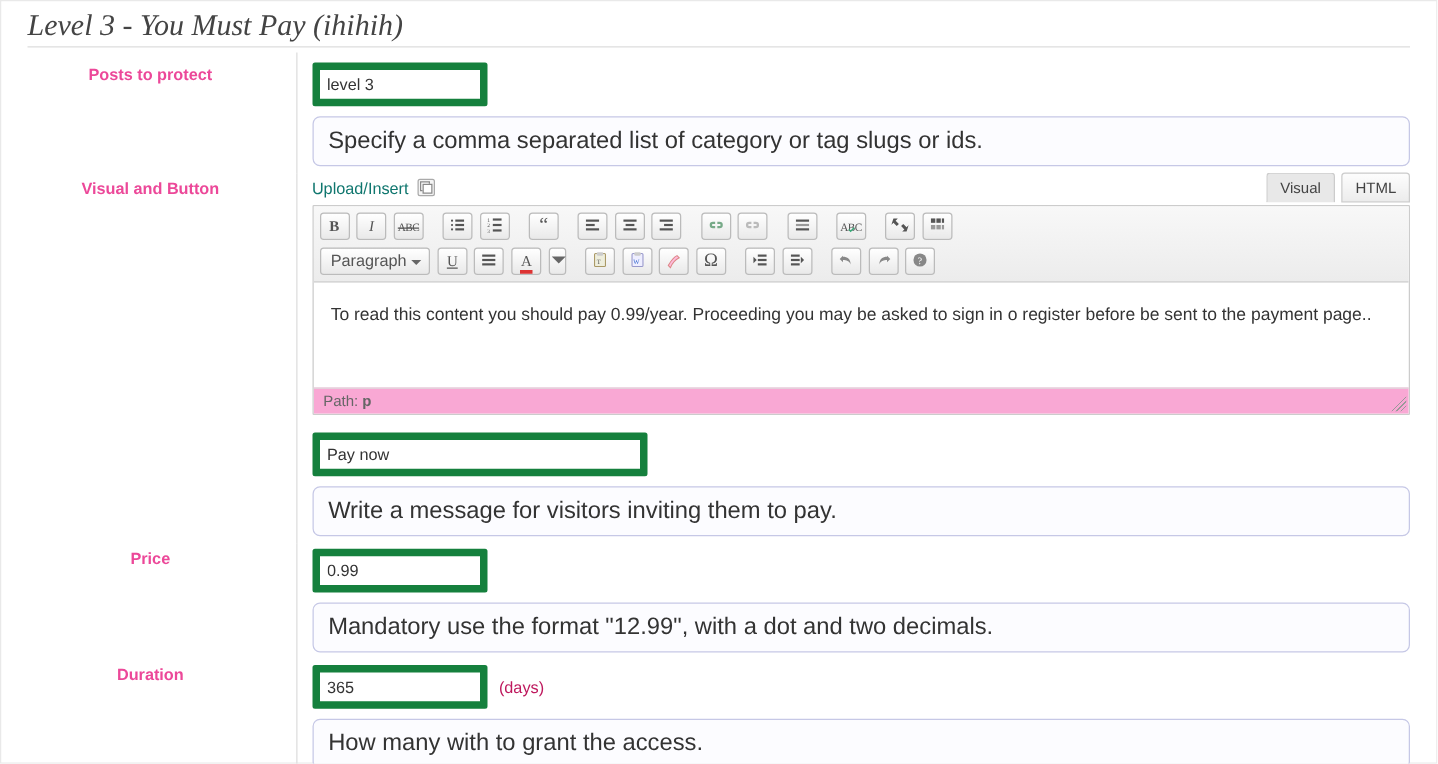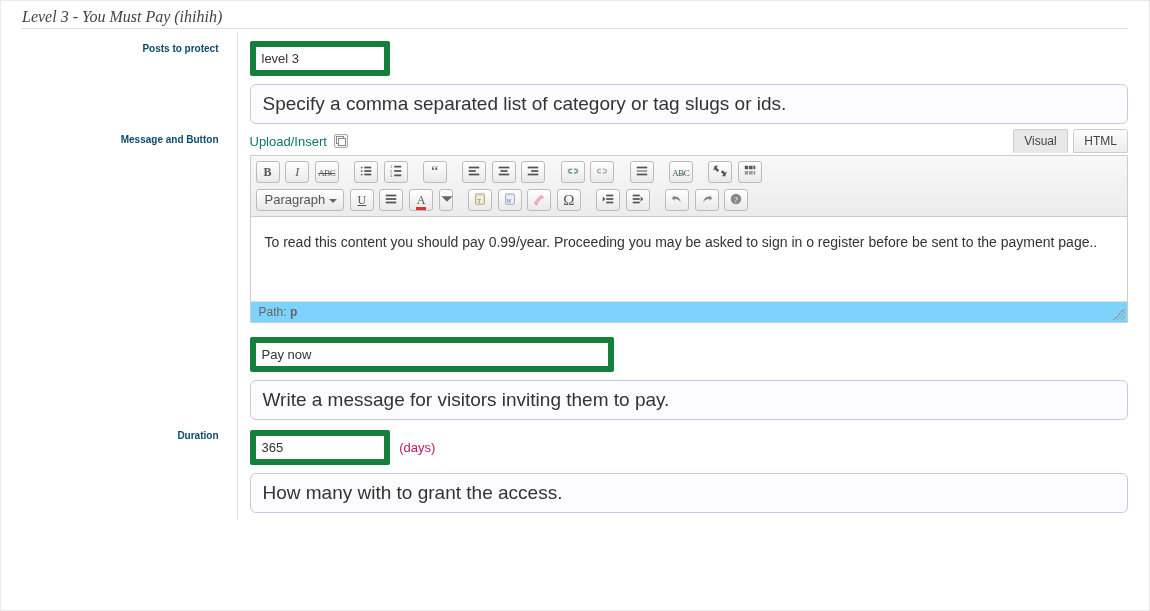--- a/index.html
+++ b/index.html
@@ -15,60 +15,59 @@
     width: 1150px;
     height: 611px;
     background: #fff;
     position: relative;
     padding: 8px 22px 0 22px;
     overflow:hidden;
   }
   h2.title {
     font-family: Georgia, "Times New Roman", serif;
     font-style: italic;
-    font-size: 16px;
+    font-size: 24px;
     font-weight: normal;
     color: #444;
     margin: 0 0 4px 0;
     border-bottom:1px solid #ddd;
     padding-bottom:2px;
   }
   .form-table {
     width: 100%;
     border-collapse: collapse;
   }
   .form-table th {
     width: 215px;
-    text-align: right;
     vertical-align: top;
     font-weight: bold;
-    font-size: 10px;
+    font-size: 13px;
     padding: 10px 18px 10px 0;
-    color:#0c4a6e;
+    color:#ec4899;
   }
   .form-table td {
     vertical-align: top;
     padding: 8px 0 6px 0;
   }
   .sep-row td, .sep-row th { padding-top: 4px; }
   .bordered-left {
     border-left: 1px solid #ddd;
     padding-left: 12px !important;
   }
   input.text {
     font-family: inherit;
     font-size: 13px;
     padding: 4px 6px;
     border: 6px solid #15803d;
     border-radius: 2px;
     background: #fff;
     color: #333;
   }
   input.w-small { width: 140px; }
-  input.w-med { width: 364px; }
+  input.w-med { width: 268px; }
   .hint {
     margin-top: 8px;
     border: 1px solid #c6c8e6;
     background: #fcfcff;
     border-radius: 6px;
     padding: 8px 12px;
     font-size: 19px;
     color: #333;
     font-family: Verdana, Geneva, sans-serif;
   }
@@ -152,21 +151,21 @@
   }
   .editor-body {
     padding:14px 14px 34px 14px;
     min-height:84px;
     font-family: Verdana, Arial, sans-serif;
     font-size:14px;
     color:#333;
     line-height:1.6;
   }
   .editor-path {
-    background:#7dd3fc;
+    background:#f9a8d4;
     border-top:1px solid #ddd;
     font-size:12px;
     color:#666;
     padding:3px 8px;
     position:relative;
   }
   .editor-path .resize {
     position:absolute; right:2px; bottom:2px; width:12px;height:12px;
     background:
       linear-gradient(135deg, transparent 0, transparent 50%, #999 50%, #999 55%, transparent 55%, transparent 65%, #999 65%, #999 70%, transparent 70%, transparent 80%, #999 80%, #999 85%, transparent 85%);
@@ -188,21 +187,21 @@
     <tbody>
         <tr>
       <th>Posts to protect</th>
       <td class="bordered-left">
         <input class="text w-small" type="text" value="level 3" style="">
         <div class="hint">Specify a comma separated list of category or tag slugs or ids.</div>
       </td>
     </tr>
 
     <tr class="sep-row">
-      <th>Message and Button</th>
+      <th>Visual and Button</th>
       <td class="bordered-left">
         <div class="upload-insert">
           <span>Upload/Insert</span>
           <span class="media-icon"></span>
         </div>
 
         <div class="editor-tabs">
           <span class="tab active">Visual</span>
           <span class="tab">HTML</span>
         </div>
@@ -344,20 +343,27 @@
             <span class="resize"></span>
           </div>
         </div>
 
         <div style="height:14px"></div>
         <input class="text w-med" type="text" value="Pay now" style="">
         <div class="hint">Write a message for visitors inviting them to pay.</div>
       </td>
     </tr>
 
+    <tr class="sep-row">
+      <th>Price</th>
+      <td class="bordered-left">
+        <input class="text w-small" type="text" value="0.99" style="">
+        <div class="hint">Mandatory use the format "12.99", with a dot and two decimals.</div>
+      </td>
+    </tr>
 
     <tr class="sep-row">
       <th>Duration</th>
       <td class="bordered-left">
         <input class="text w-small" type="text" value="365" style="">
         <span class="days-label">(days)</span>
         <div class="hint">How many with to grant the access.</div>
       </td>
     </tr>
 

